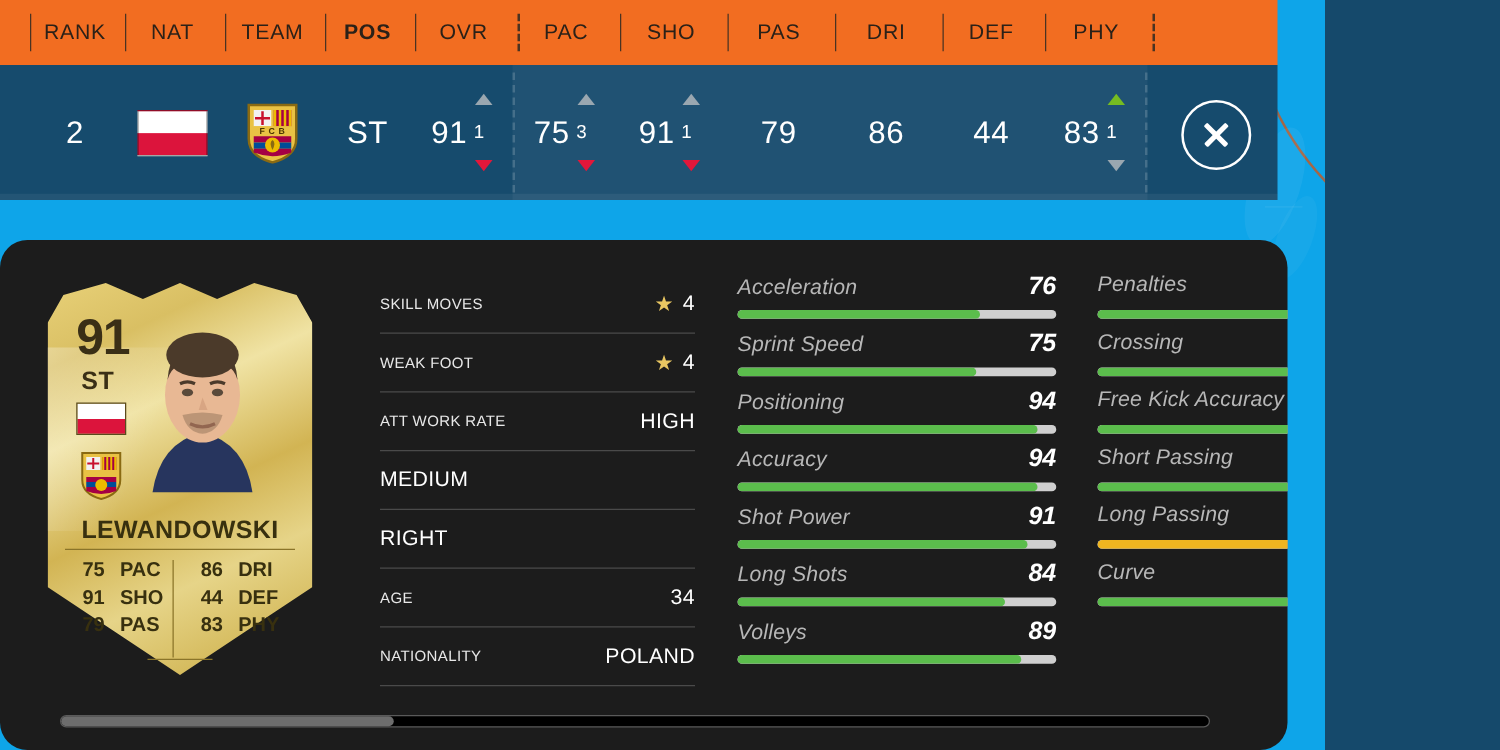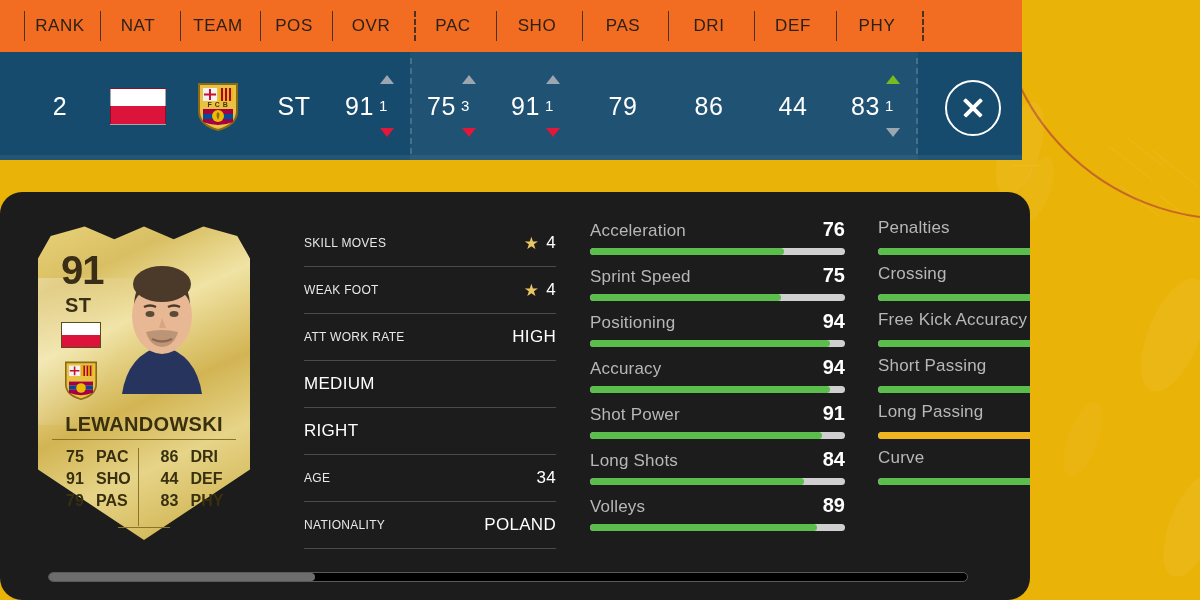--- a/index.html
+++ b/index.html
@@ -1,21 +1,21 @@
 <!DOCTYPE html>
 <html><head>
 <meta charset="utf-8">
 <style>
   * { box-sizing: border-box; margin: 0; padding: 0; }
   html, body {
     width: 1200px; height: 600px; overflow: hidden;
     background: #15496b;
     font-family: "Liberation Sans", sans-serif;
   }
-  #app { position: relative; width: 1200px; height: 600px; overflow: hidden; background: #eab308; }
+  #app { position: relative; width: 1060px; height: 600px; overflow: hidden; background: #0ea5e9; }
 
   
   .bg-layer { position: absolute; inset: 0; overflow: hidden; pointer-events: none; }
   .bg-curve {
     position: absolute; left: 996px; top: -250px;
     width: 470px; height: 470px; border-radius: 50%;
     border: 2.5px solid #c05a28; opacity: .85;
     clip-path: polygon(0% 40%, 60% 0%, 100% 0%, 100% 100%, 0% 100%);
   }
   .blob {
@@ -172,21 +172,21 @@
   .attr-row:first-child { }
   .attr-label { color: #e8e8e8; font-size: 12px; letter-spacing: .3px; }
   .attr-value { color: #fff; font-size: 17px; letter-spacing: .3px; display: flex; align-items: center; gap: 7px; }
   .star { color: #e8c662; font-size: 17px; }
 
   
   .bars-col { position: absolute; top: 26px; width: 255px; }
   .bars-col.c1 { left: 590px; }
   .bars-col.c2 { left: 878px; text-align: center; }
   .bar-item { height: 46px; position: relative; }
-  .bar-head { display: flex; align-items: baseline; justify-content: space-between; }
+  .bar-head { display: flex; align-items: baseline; justify-content: space-between; font-style: italic; }
   .bar-name { color: #b7b7b7; font-size: 17px; letter-spacing: .2px; }
   .bar-num  { color: #fff; font-size: 20px; font-weight: bold; }
   .bar-track {
     position: absolute; left: 0; bottom: 9px; width: 100%; height: 7px;
     background: #cfcfcf; border-radius: 4px; overflow: hidden;
   }
   .bar-fill { height: 100%; background: #5bbd4c; border-radius: 4px; }
   .bar-fill.amber { background: #efb520; }
 
   
@@ -222,21 +222,21 @@
         <span>RANK</span>
       </div>
       <div class="hcol" style="position: absolute; left: 100px; width: 76px;">
         <span class="sep"></span>
         <span>NAT</span>
       </div>
       <div class="hcol" style="position: absolute; left: 180px; width: 76px;">
         <span class="sep"></span>
         <span>TEAM</span>
       </div>
-      <div class="hcol" style="position: absolute; left: 260px; width: 68px;">
+      <div class="hcol" style="position: absolute; left: 260px; width: 68px; font-weight: bold;">
         <span class="sep"></span>
         <span>POS</span>
       </div>
       <div class="hcol" style="position: absolute; left: 332px; width: 78px;">
         <span class="sep"></span>
         <span>OVR</span>
       </div>
       <div class="hcol" style="position: absolute; left: 414px; width: 78px;">
         <span class="sep dashed"></span>
         <span>PAC</span>

